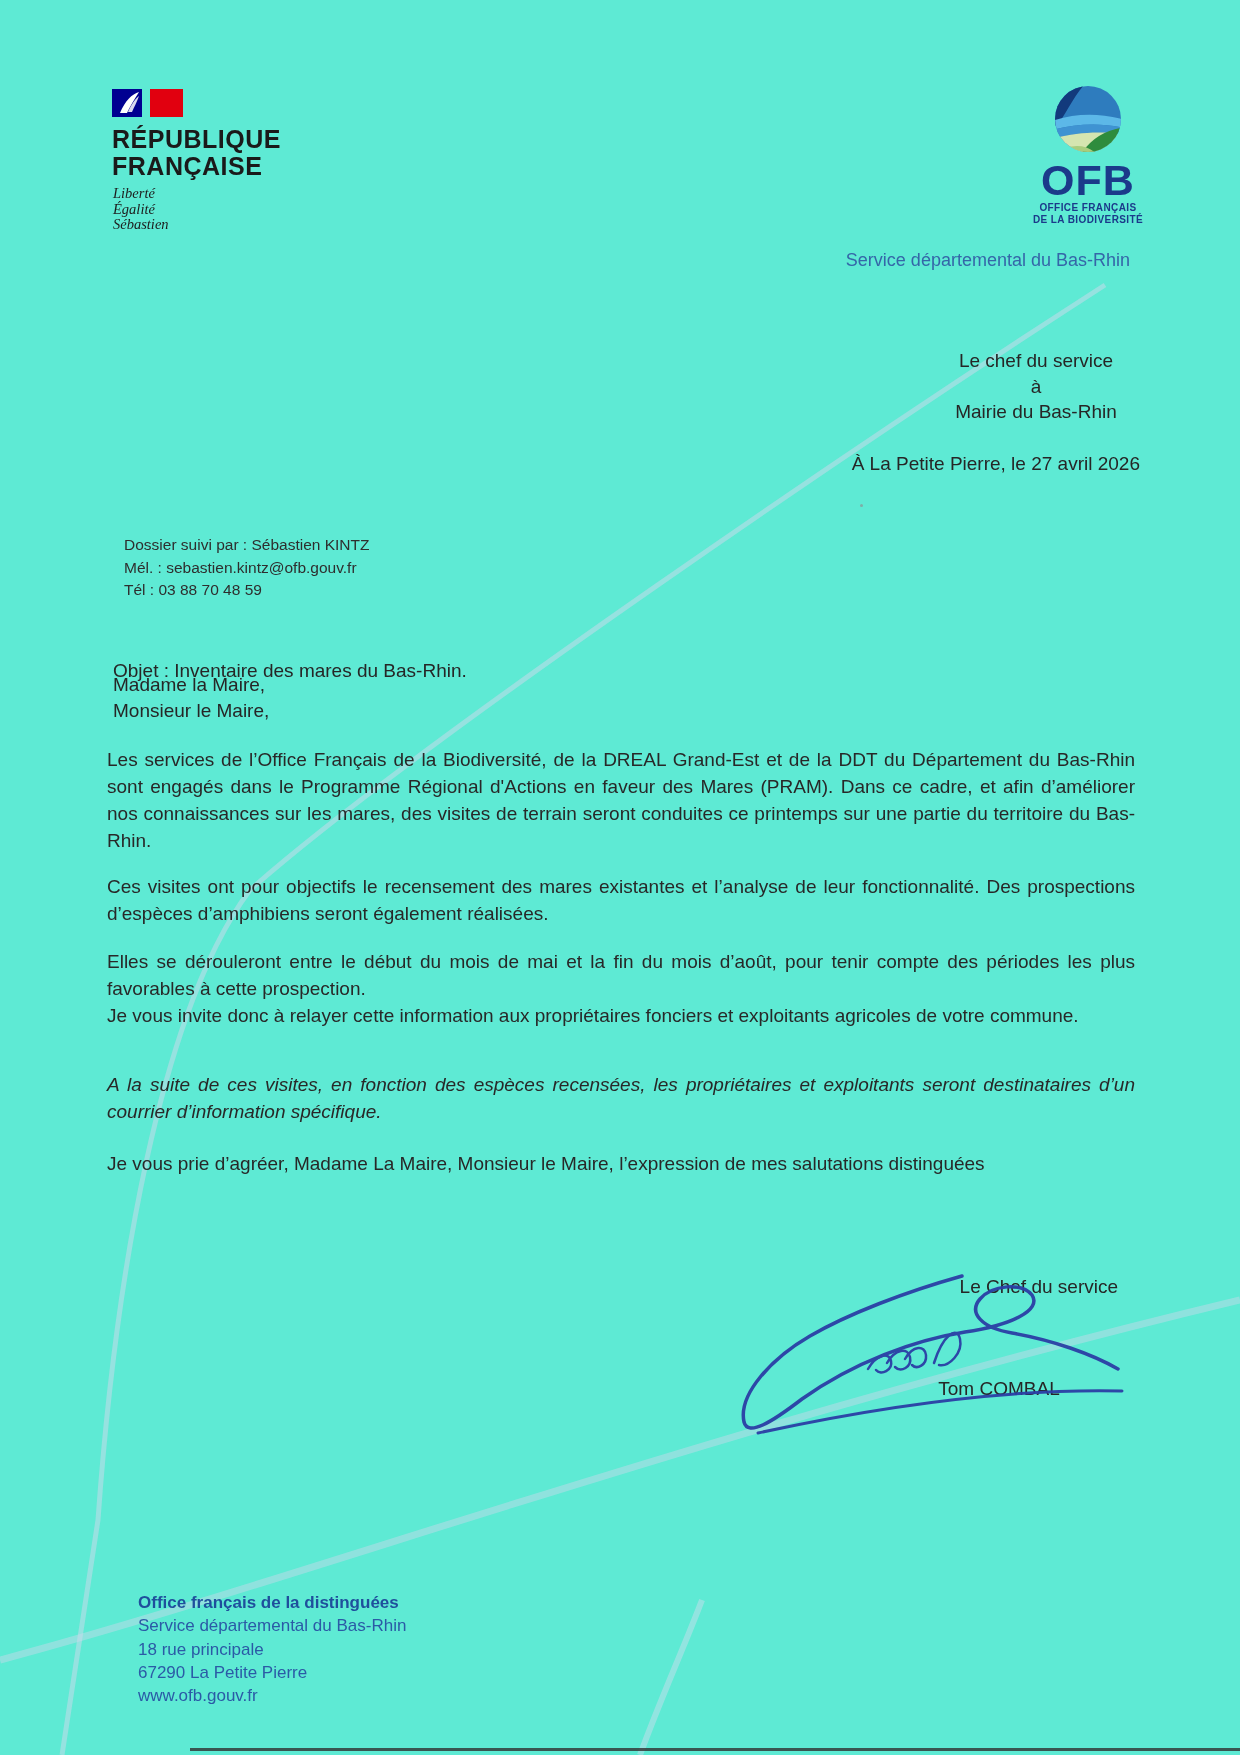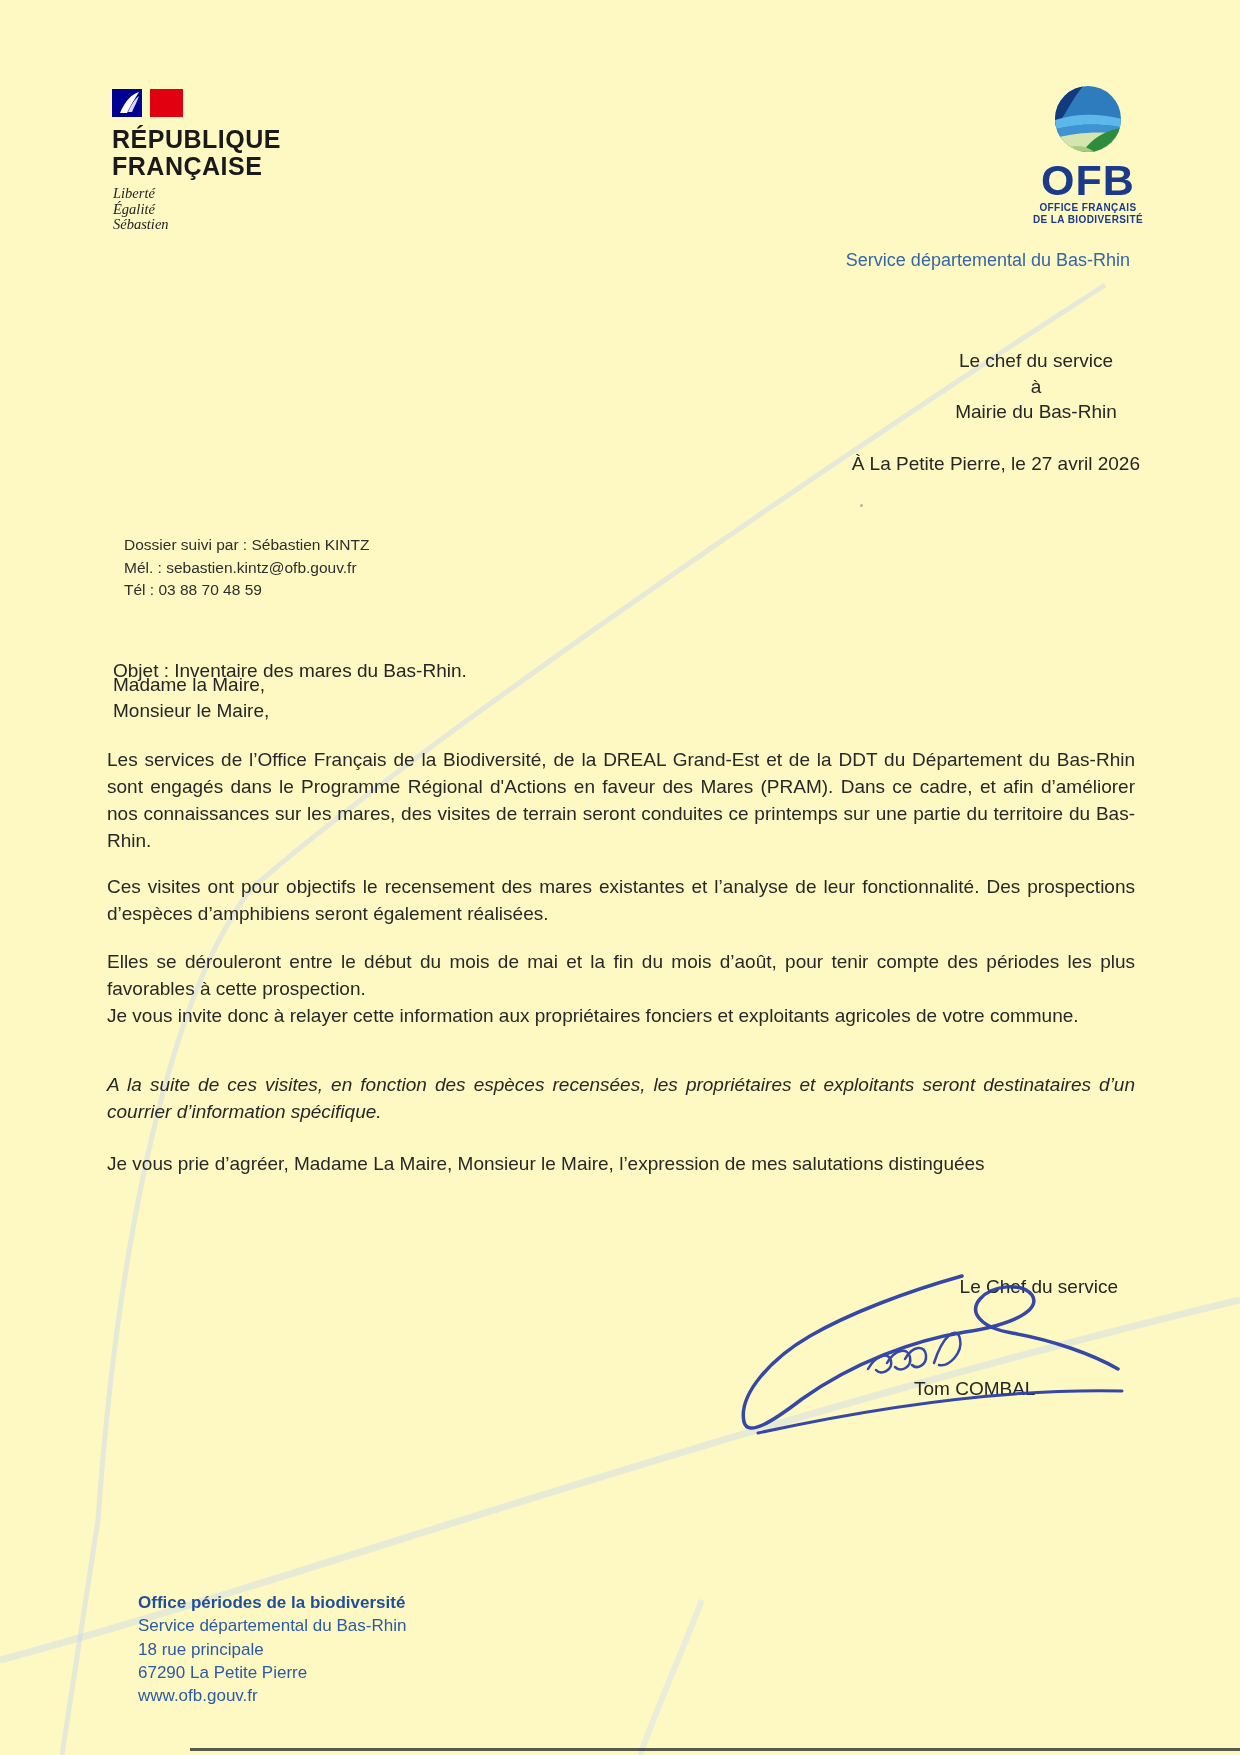--- a/index.html
+++ b/index.html
@@ -1,18 +1,18 @@
 <!DOCTYPE html>
 <html><head>
 <meta charset="utf-8">
 <style>
   html,body{margin:0;padding:0;background:#d8d8d8;}
   .page{
     position:relative;width:1240px;height:1755px;margin:0 auto;
-    background:#fef9c3;overflow:hidden;
+    background:#5eead4;overflow:hidden;
     font-family:"Liberation Sans",sans-serif;color:#262626;
   }
   .abs{position:absolute;}
 
   
   .flag{left:112px;top:88px;}
   .rf-title{left:112px;top:126px;font-size:25px;font-weight:bold;color:#1a1a1a;
             line-height:27px;letter-spacing:.5px;}
   .motto{left:113px;top:186px;font-family:"Liberation Serif",serif;font-style:italic;
          font-size:14.5px;line-height:15.5px;color:#1d1d1d;}
@@ -33,21 +33,21 @@
   .subject{left:113px;top:620px;font-size:19px;margin-top:40px;}
   .salutation{left:113px;top:672px;font-size:19px;line-height:25.5px;}
 
   
   .para{left:107px;width:1028px;font-size:19px;line-height:27px;text-align:justify;color:#282828;}
   .p1{top:746px;} .p2{top:873px;} .p3{top:948px;} .p4{top:1071px;font-style:italic;}
   .p5{top:1150px;text-align:left;}
 
   
   .sig-title{right:122px;top:1276px;font-size:19px;}
-  .sig-name{right:156px;top:1378px;width:170px;font-size:19px;}
+  .sig-name{right:156px;top:1378px;width:170px;text-align:center;font-size:19px;}
   .sig-svg{left:730px;top:1272px;}
 
   
   .footer{left:138px;top:1591px;font-size:17px;line-height:23.3px;color:#2b5aa6;}
   .footer .org{font-weight:bold;color:#1f4f9c;}
 
   
   .creases{left:0;top:0;pointer-events:none;}
   .scan-speck{left:860px;top:504px;width:3px;height:3px;border-radius:50%;
               background:#8f8f8f;opacity:.65;}
@@ -146,21 +146,21 @@
            C 238,41 252,56 282,61 C 322,68 362,82 388,97"></path>
       <path stroke-width="2.5" d="M 138,97 C 146,83 159,79 161,89 C 163,98 151,104 146,98
            M 157,91 C 165,77 178,75 180,85 C 182,95 171,101 165,95
            M 175,87 C 183,73 195,73 196,83 C 197,93 187,98 182,93"></path>
       <path stroke-width="2.5" d="M 204,91 C 213,63 227,53 230,67 C 233,81 219,95 209,93"></path>
       <path stroke-width="3" d="M 28,161 C 120,141 262,116 392,119"></path>
     </g>
   </svg>
 
   <div class="abs footer">
-    <div class="org">Office périodes de la biodiversité</div>
+    <div class="org">Office français de la distinguées</div>
     <div>Service départemental du Bas-Rhin</div>
     <div>18 rue principale</div>
     <div>67290 La Petite Pierre</div>
     <div>www.ofb.gouv.fr</div>
   </div>
 
   <div class="abs scan-edge"></div>
 
 </div>
 

